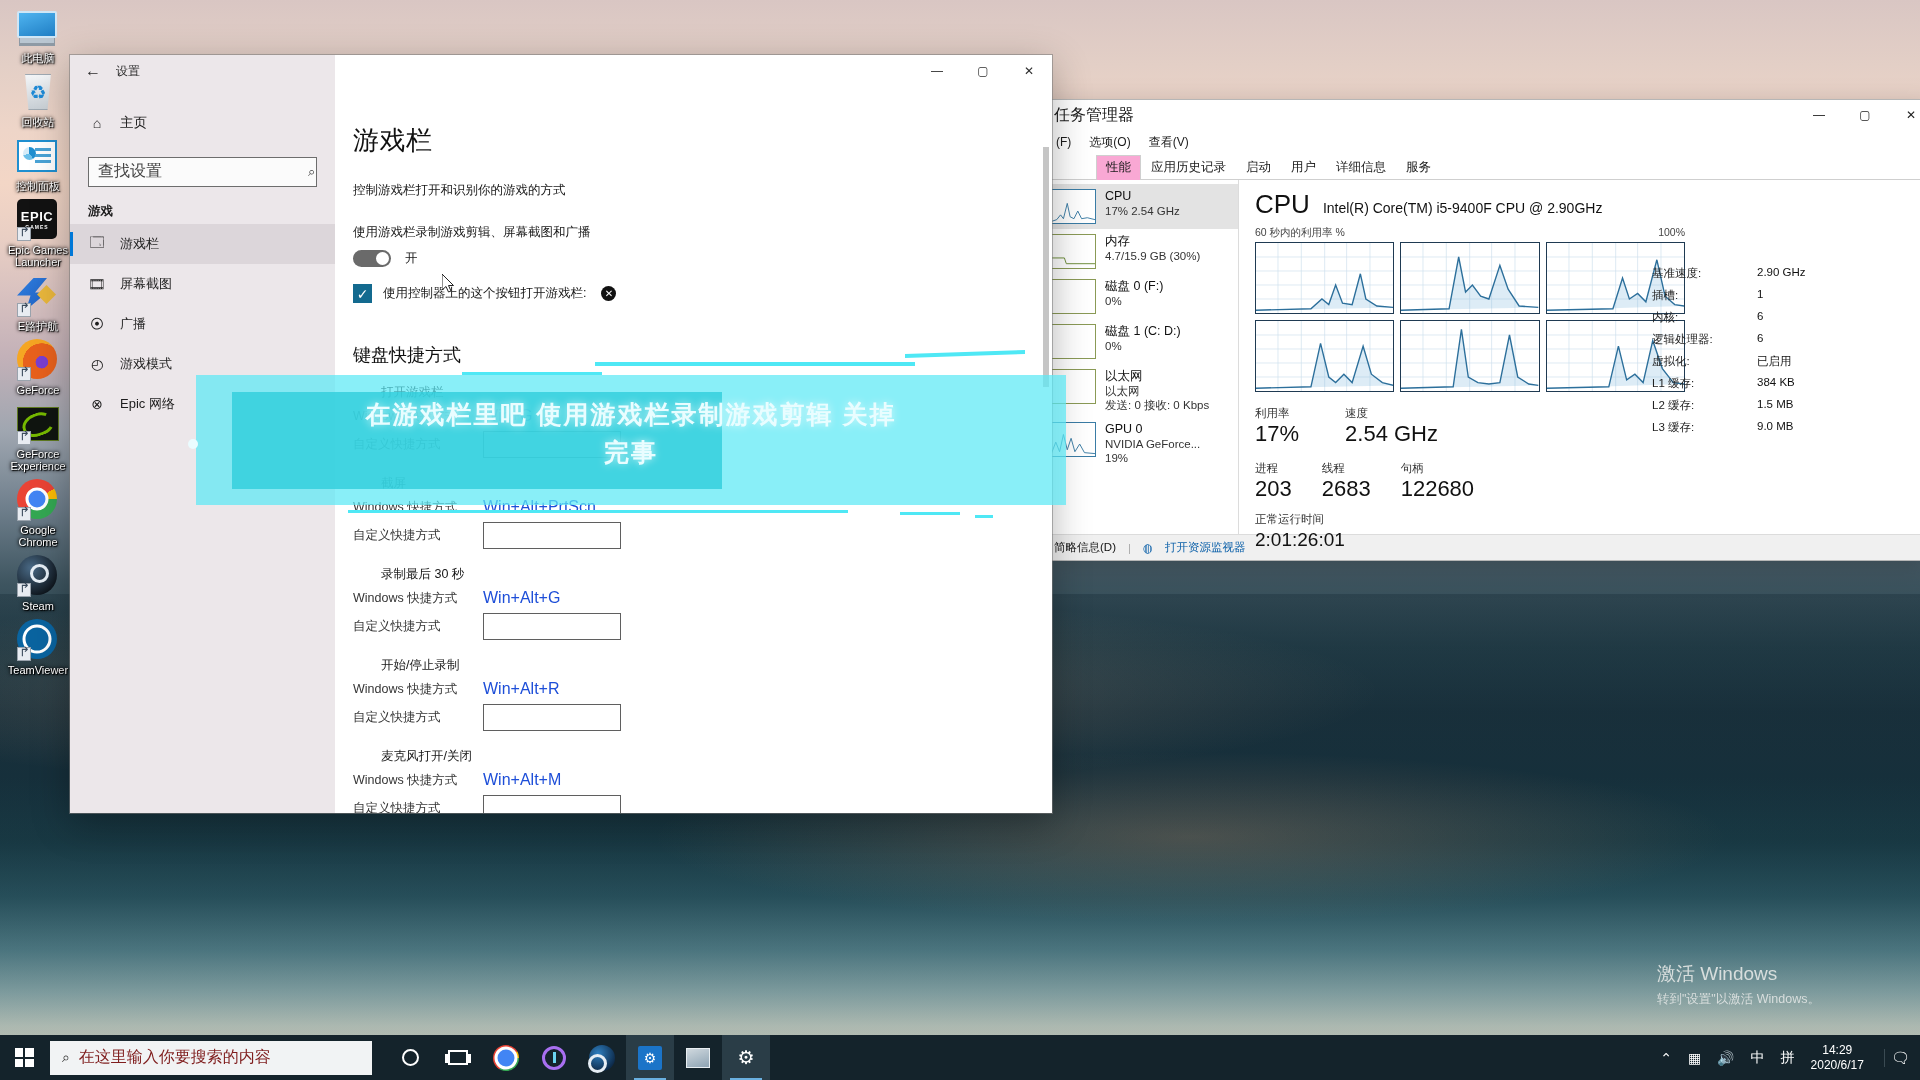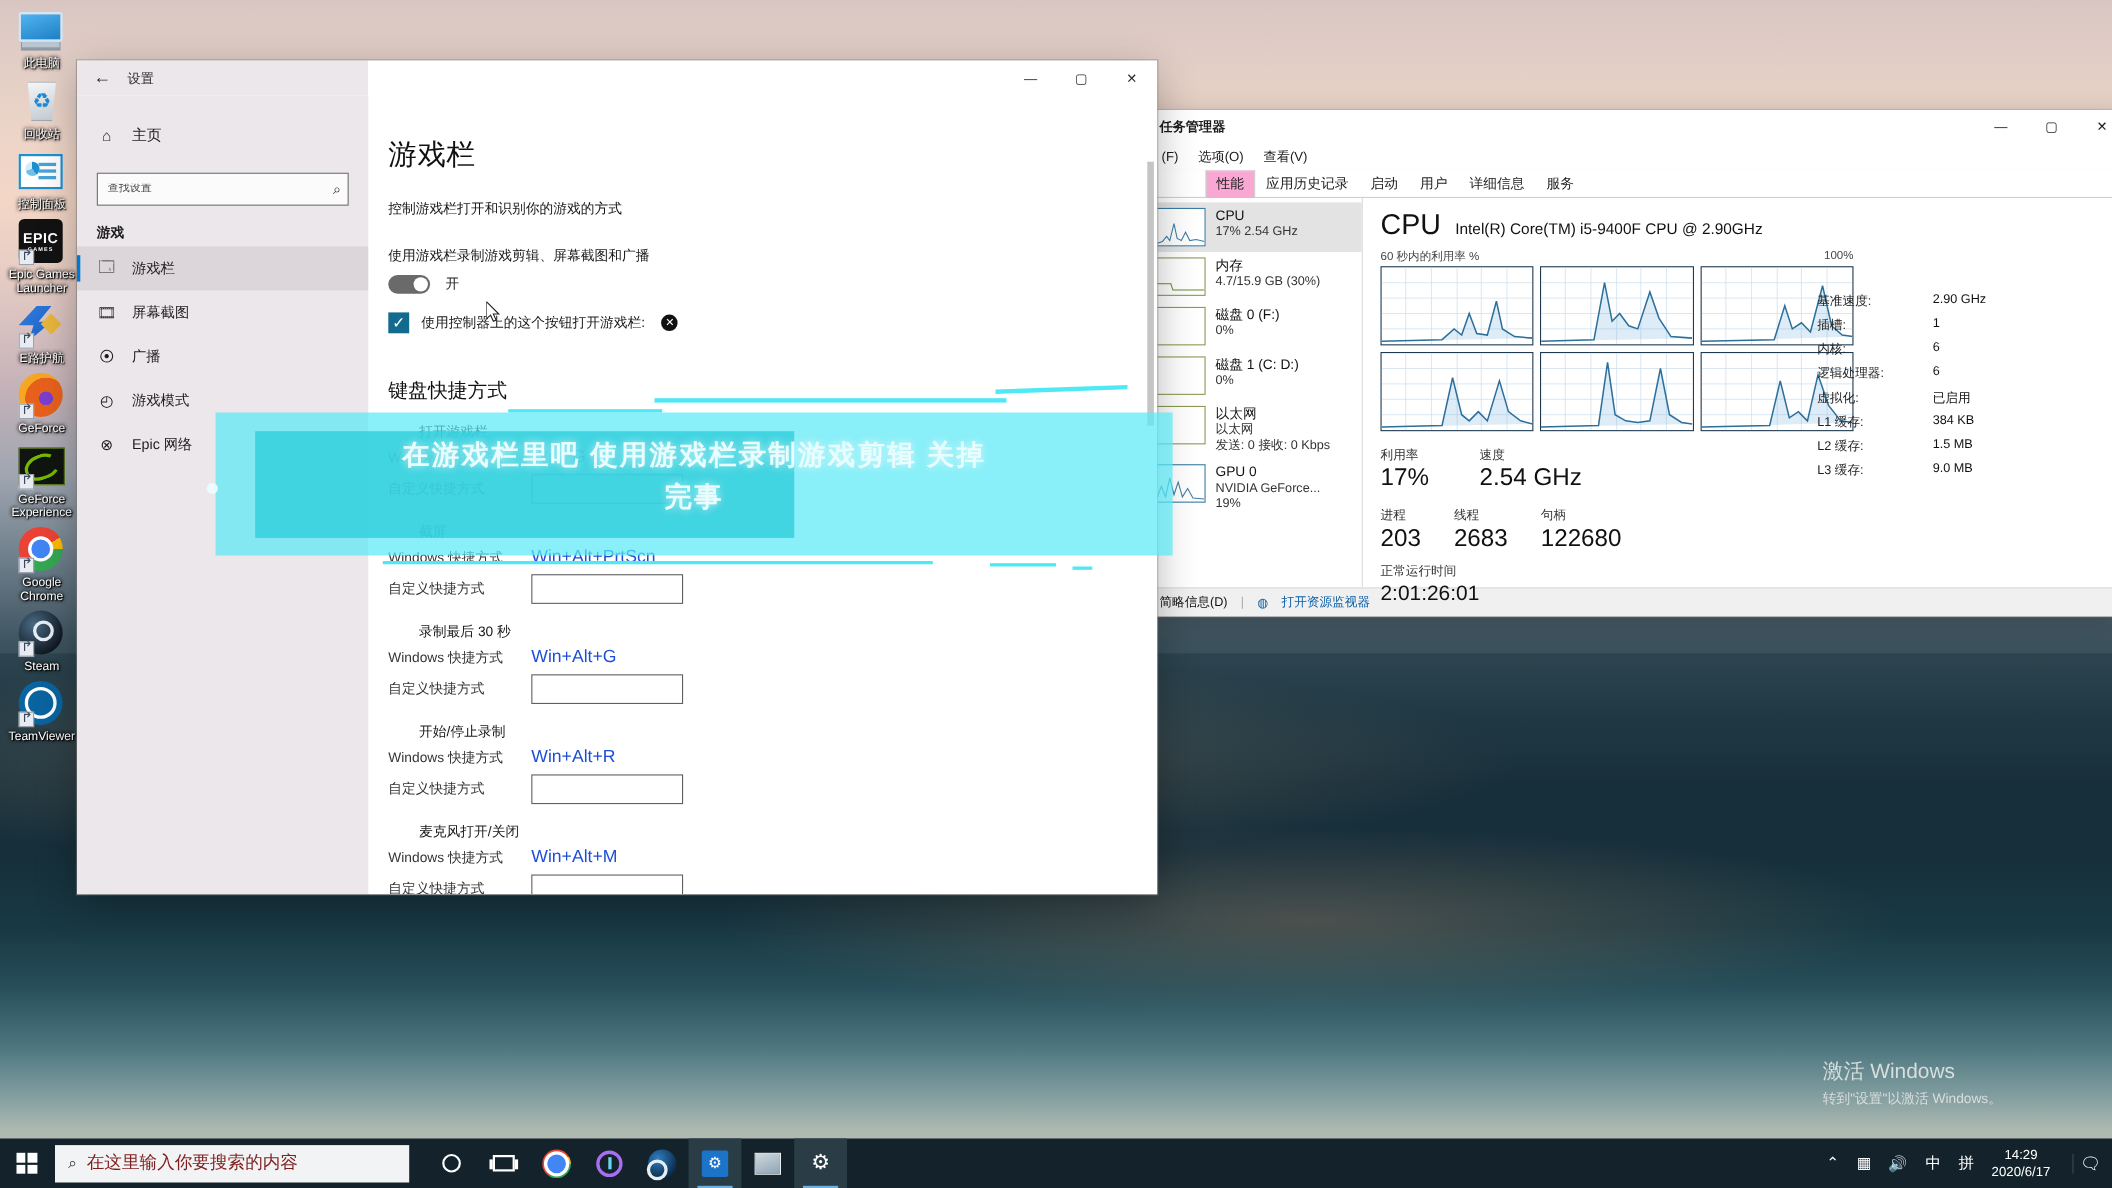--- a/index.html
+++ b/index.html
@@ -109,21 +109,21 @@
   .sw-winbtns{ position:absolute; right:0; top:0; display:flex; }
   .sw-winbtn{ width:46px; height:32px; display:flex; align-items:center; justify-content:center;
               font-size:12px; color:#2d2d2d; }
   .sw-body{ flex:1; display:flex; min-height:0; }
 
   .sw-nav{ width:265px; background:#ece7ea; padding:0 0 10px 0; flex:0 0 265px; }
   .nav-home{ display:flex; align-items:center; gap:14px; height:36px; padding:0 18px; margin-top:18px; }
   .nav-home .t{ font-size:13.5px; color:#1d1d1d; }
   .nav-search{ margin:16px 18px 0; height:30px; background:#fbfbfb; border:1px solid #6d6d6d;
                display:flex; align-items:center; padding:0 6px 0 9px; }
-  .nav-search input{ flex:1; border:0; outline:0; background:transparent; font-size:10px; color:#2a2a2a;
+  .nav-search input{ flex:1; border:0; outline:0; background:transparent; font-size:16px; color:#2a2a2a;
                      font-family:Liberation Mono, monospace; }
   .nav-search input::placeholder{ color:#444; }
   .nav-group{ font-size:12.5px; font-weight:bold; color:#1b1b1b; margin:16px 0 4px 18px; }
   .nav-item{ display:flex; align-items:center; gap:14px; height:40px; padding:0 18px; position:relative;
              font-size:13px; color:#1d1d1d; }
   .nav-item.selected{ background:#dcd6da; }
   .nav-item.selected::before{ content:""; position:absolute; left:0; top:8px; bottom:8px; width:3px;
              background:#0078d7; }
   .nav-ic{ width:18px; height:18px; display:flex; align-items:center; justify-content:center;
            font-size:14px; color:#1d1d1d; }
@@ -167,21 +167,21 @@
 
   .cursor-arrow{ position:absolute; left:372px; top:219px; width:14px; height:20px; z-index:40; }
 
   
   #taskmgr{
     position:absolute; left:1044px; top:100px; width:890px; height:460px;
     background:#f0f0f0; z-index:9; box-shadow:0 0 0 1px #b6b6b6, 0 8px 26px rgba(0,0,0,.28);
     display:flex; flex-direction:column; overflow:hidden;
   }
   .tm-title{ height:30px; display:flex; align-items:center; background:#fff; }
-  .tm-title .t{ font-size:12px; color:#1b1b1b; margin-left:10px;font-weight:bold; }
+  .tm-title .t{ font-size:16px; color:#1b1b1b; margin-left:10px; }
   .tm-winbtns{ margin-left:auto; display:flex; }
   .tm-winbtn{ width:46px; height:30px; display:flex; align-items:center; justify-content:center;
               font-size:12px; color:#1b1b1b; }
   .tm-menu{ height:24px; display:flex; align-items:center; gap:18px; padding:0 12px; background:#fff;
             font-size:12px; color:#1b1b1b; }
   .tm-tabs{ display:flex; align-items:flex-end; gap:0; padding:0 8px; background:#fff;
             border-bottom:1px solid #cfcfcf; height:26px; }
   .tm-tab{ font-size:12.5px; color:#1b1b1b; padding:3px 9px 4px; border:1px solid transparent;
            border-bottom:none; position:relative; top:1px; }
   .tm-tab.active{ border-color:#cfcfcf; background:#f9a8d4;margin-left:44px; }

